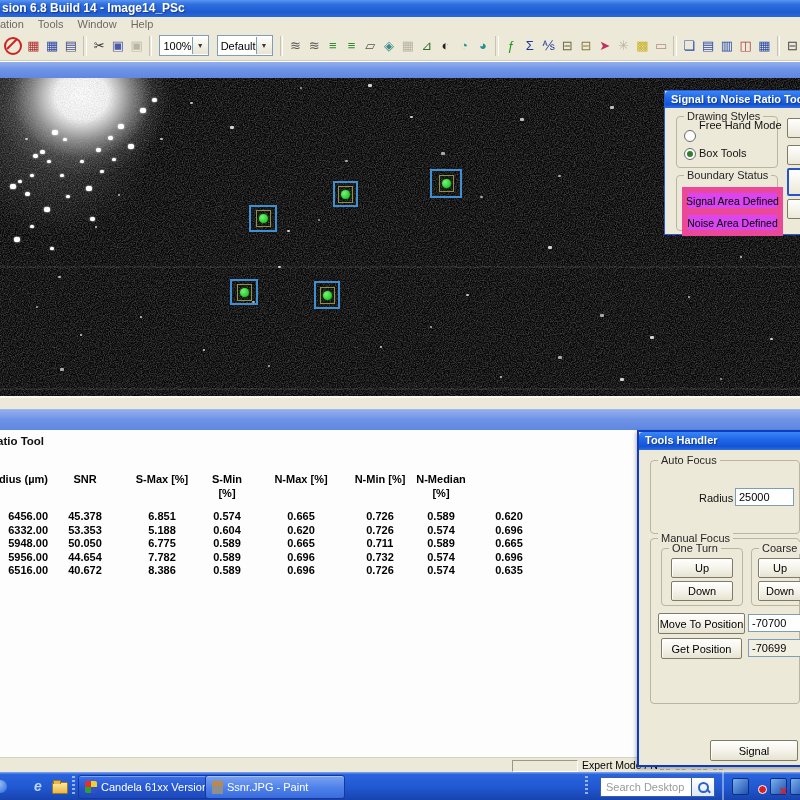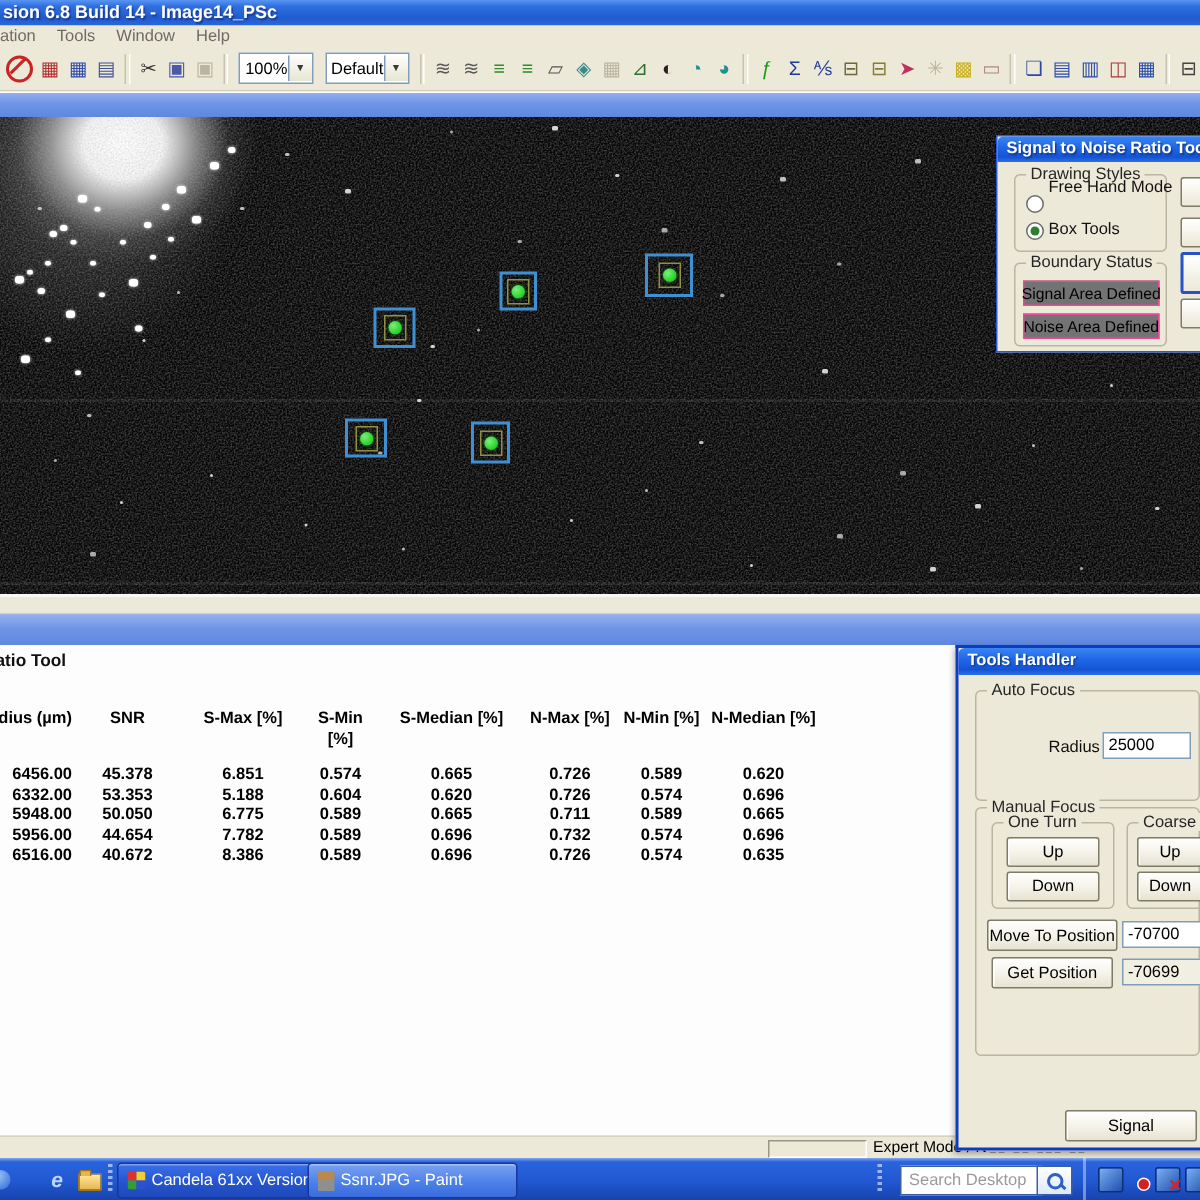--- a/index.html
+++ b/index.html
@@ -64,21 +64,21 @@
     text-shadow:1px 1px 1px #123a8a;white-space:nowrap;}
   .groupbox{position:absolute;border:1px solid #b9b5a0;border-radius:4px;}
   .grouplab{position:absolute;top:-7px;left:7px;background:#ece9d8;padding:0 3px;font-size:11px;color:#262626;line-height:12px;white-space:nowrap;}
   .xpbtn{position:absolute;background:linear-gradient(180deg,#ffffff,#f4f2e8 55%,#e6e3d2);
     border:1px solid #7e7c66;border-radius:2px;font-size:11px;color:#000;
     display:flex;align-items:center;justify-content:center;box-shadow:inset 1px 1px 0 #fff;}
   .xpinput{position:absolute;background:#fff;border:1px solid #7f9db9;font-size:11px;line-height:16px;padding-left:3px;color:#000;}
   .radio{position:absolute;width:10px;height:10px;border:1px solid #6a6a6a;border-radius:50%;background:#fff;}
   .radio.sel::after{content:"";position:absolute;left:2px;top:2px;width:6px;height:6px;border-radius:50%;background:#2f7d2f;}
   .radiolab{position:absolute;font-size:11px;color:#111;white-space:nowrap;}
-  .flatbtn{position:absolute;background:#737373;border:1px solid #ec4899;font-size:10.5px;color:#000;
+  .flatbtn{position:absolute;background:#d946ef;border:6px solid #ec4899;font-size:10.5px;color:#000;
     display:flex;align-items:center;justify-content:center;white-space:nowrap;}
 
   .snr-dialog{left:664px;top:90px;width:139px;height:143px;border:1px solid #2a5ad8;border-right:none;}
   .stub{position:absolute;left:122px;width:20px;background:linear-gradient(180deg,#fff,#ece9d8);border:1px solid #7e7c66;border-radius:2px;}
   .stub.def{border:2px solid #2a52c8;}
 
   .focus-dialog{left:637px;top:430px;width:166px;height:333px;border:2px solid #0c3cc2;border-right:none;box-shadow:-1px 2px 4px rgba(0,0,0,.3);}
   .focus-dialog .xp-title{top:0;height:18px;}
 
   
@@ -295,21 +295,20 @@
   <div class="abs blueband band-bottom"></div>
 
   <div class="abs results">
     <div class="results-title">atio Tool</div>
     <div class="rtable" id="rtable">
         <div class="rrow rhead">
           <span>dius (µm)</span>
           <span>SNR</span>
           <span>S-Max [%]</span>
           <span>S-Min [%]</span>
-          <span>S-Median [%]</span>
           <span>N-Max [%]</span>
           <span>N-Min [%]</span>
           <span>N-Median [%]</span>
         </div>
         <div class="rrow ">
           <span>6456.00</span>
           <span>45.378</span>
           <span>6.851</span>
           <span>0.574</span>
           <span>0.665</span>

